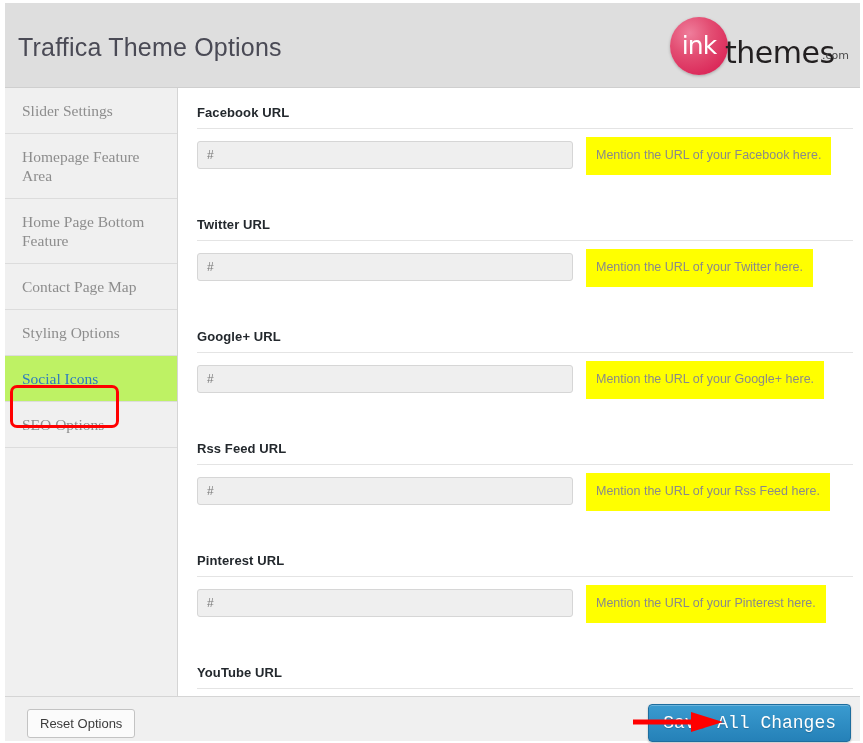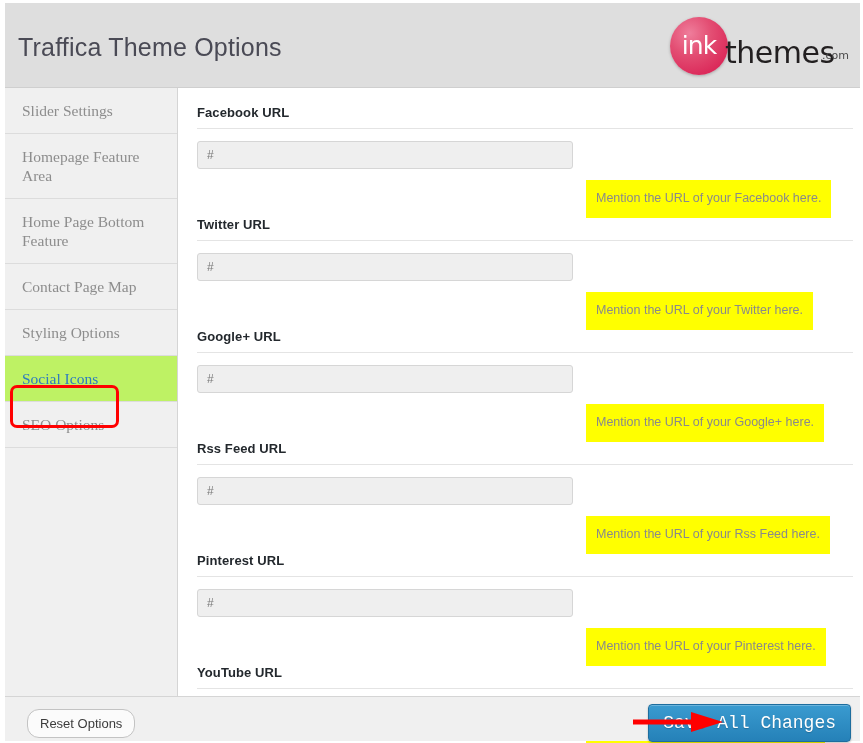--- a/index.html
+++ b/index.html
@@ -197,42 +197,41 @@
   .field-note {
     position: absolute;
     left: 389px;
     top: 8px;
     background: #ffff00;
     color: #8a8a8a;
     font-size: 12.5px;
     line-height: 15px;
     padding: 11px 10px 12px 10px;
     white-space: nowrap;
-    margin-top: 43px;
   }
 
   
   .footer {
     position: absolute;
     left: 0;
     top: 693px;
     width: 855px;
     height: 45px;
     background: #f0f0f0;
     border-top: 1px solid #d5d5d5;
     box-sizing: border-box;
   }
   .reset-button {
     position: absolute;
     left: 22px;
     top: 12px;
     padding: 6px 12px;
     background: #fbfbfb;
     border: 1px solid #c3c3c3;
-    border-radius: 12px;
+    border-radius: 3px;
     font-family: "Liberation Sans", sans-serif;
     font-size: 13px;
     color: #3c3c3c;
     cursor: pointer;
   }
   .save-button {
     position: absolute;
     right: 9px;
     top: 7px;
     padding: 8px 14px;

